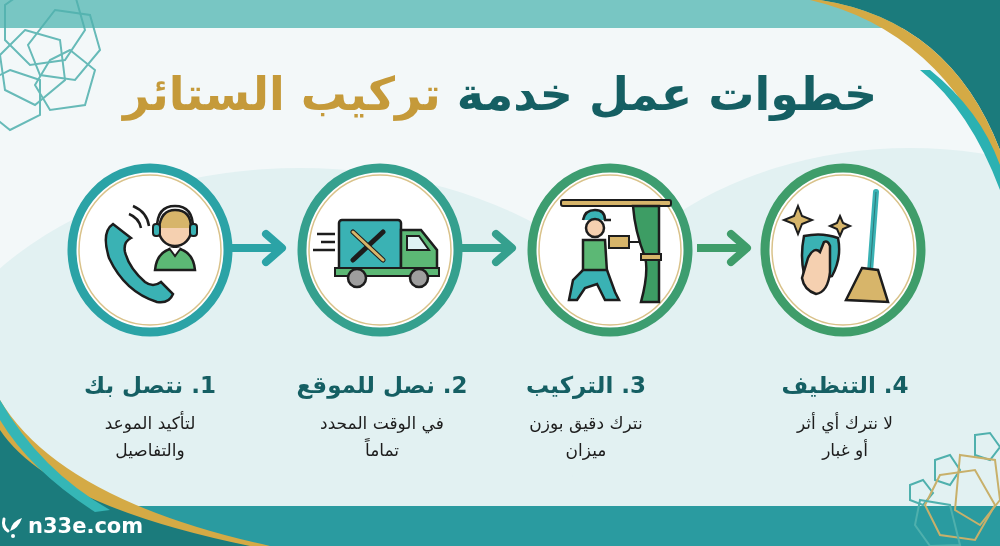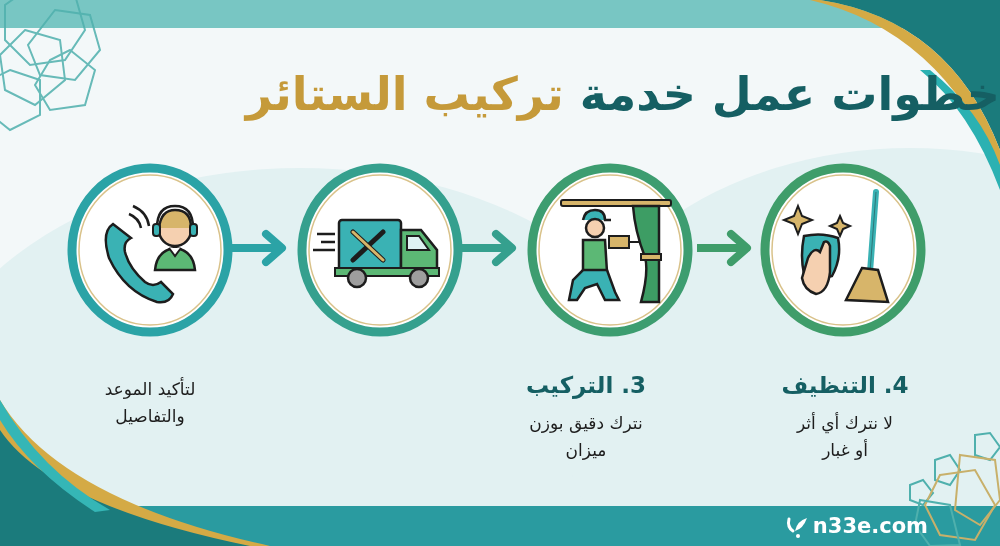--- a/index.html
+++ b/index.html
@@ -4,29 +4,29 @@
 <style>
   html,body{margin:0;padding:0;}
   body{width:1000px;height:546px;overflow:hidden;position:relative;background:#e6f3f3;font-family:"DejaVu Sans",sans-serif;}
   .canvas{position:absolute;inset:0;overflow:hidden;background:linear-gradient(180deg,#f2f8f8 0%,#e8f4f4 100%);}
   .top-band{position:absolute;left:0;top:0;width:1000px;height:28px;background:#78c6c3;}
   .panel{position:absolute;left:0;top:28px;width:1000px;height:480px;background:#f3f8f9;}
   .panel-soft{position:absolute;left:-80px;top:140px;width:760px;height:520px;border-radius:50%;background:#e2f1f2;}
   .panel-soft2{position:absolute;left:560px;top:120px;width:700px;height:520px;border-radius:50%;background:#e2f1f2;}
   .bottom-band{position:absolute;left:0;top:506px;width:1000px;height:40px;background:#2a9ba0;}
   svg.deco{position:absolute;}
-  .title{position:absolute;left:0;top:62px;width:1000px;font-family:"DejaVu Sans",sans-serif;font-weight:bold;font-size:46px;line-height:64px;direction:rtl;}
+  .title{position:absolute;left:0;top:62px;width:1000px;text-align:center;font-family:"DejaVu Sans",sans-serif;font-weight:bold;font-size:46px;line-height:64px;direction:rtl;}
   .title .t-dark{color:#155f63;}
   .title .t-gold{color:#c59a3a;}
   .step-circle{position:absolute;top:162px;width:170px;height:176px;}
   .step-text{position:absolute;top:368px;width:200px;text-align:center;direction:rtl;}
   .step-heading{font-family:"DejaVu Sans",sans-serif;font-weight:bold;font-size:23px;color:#155f63;line-height:34px;}
   .step-desc{font-family:"DejaVu Sans",sans-serif;font-size:17px;color:#1d1d1d;line-height:27px;margin-top:8px;white-space:pre-line;}
   .arrow{position:absolute;top:228px;}
-  .brand{position:absolute;left:0;top:509px;width:928px;text-align:right;color:#ffffff;font-family:"DejaVu Sans",sans-serif;font-weight:bold;font-size:21px;line-height:34px;}
+  .brand{position:absolute;left:0;top:509px;width:928px;text-align:left;color:#ffffff;font-family:"DejaVu Sans",sans-serif;font-weight:bold;font-size:21px;line-height:34px;}
   .brand .logo{display:inline-block;vertical-align:middle;margin-right:2px;}
 </style>
 </head>
 <body>
 
 <div class="canvas">
   <div class="top-band"></div>
   <div class="panel">
     <div class="panel-soft"></div>
     <div class="panel-soft2"></div>
@@ -136,22 +136,28 @@
       <path d="M82 54 L85 61 L92 64 L85 67 L82 74 L79 67 L72 64 L79 61 Z" fill="#d7b56a" stroke="#1d1d1d" stroke-width="2"></path>
       <path d="M46 74 Q64 70 80 76 Q84 96 74 114 Q60 118 46 112 Q42 94 46 74 Z" fill="#3ab2b4" stroke="#1d1d1d" stroke-width="2.5"></path>
       <path d="M50 96 Q56 84 62 90 L66 80 Q70 78 72 84 L72 110 Q70 130 58 132 Q46 128 44 116 Z" fill="#f5d0b0" stroke="#1d1d1d" stroke-width="2.5"></path>
       <path d="M118 30 L112 110" stroke="#3ab2b4" stroke-width="6" stroke-linecap="round"></path>
       <path d="M118 30 L112 110" stroke="#1d1d1d" stroke-width="1" opacity="0.4"></path>
       <path d="M104 106 L120 108 L130 140 L88 138 Z" fill="#d7b56a" stroke="#1d1d1d" stroke-width="2.5"></path>
     </g>
   </svg>
 
   <div class="step-text" style="left:50px">
+    <div class="step-heading">1. نتصل بك</div>
     <div class="step-desc">لتأكيد الموعد
 والتفاصيل</div>
+  </div>
+  <div class="step-text" style="left:282px">
+    <div class="step-heading">2. نصل للموقع</div>
+    <div class="step-desc">في الوقت المحدد
+تماماً</div>
   </div>
   <div class="step-text" style="left:486px">
     <div class="step-heading">3. التركيب</div>
     <div class="step-desc">نترك دقيق بوزن
 ميزان</div>
   </div>
   <div class="step-text" style="left:745px">
     <div class="step-heading">4. التنظيف</div>
     <div class="step-desc">لا نترك أي أثر
 أو غبار</div>

